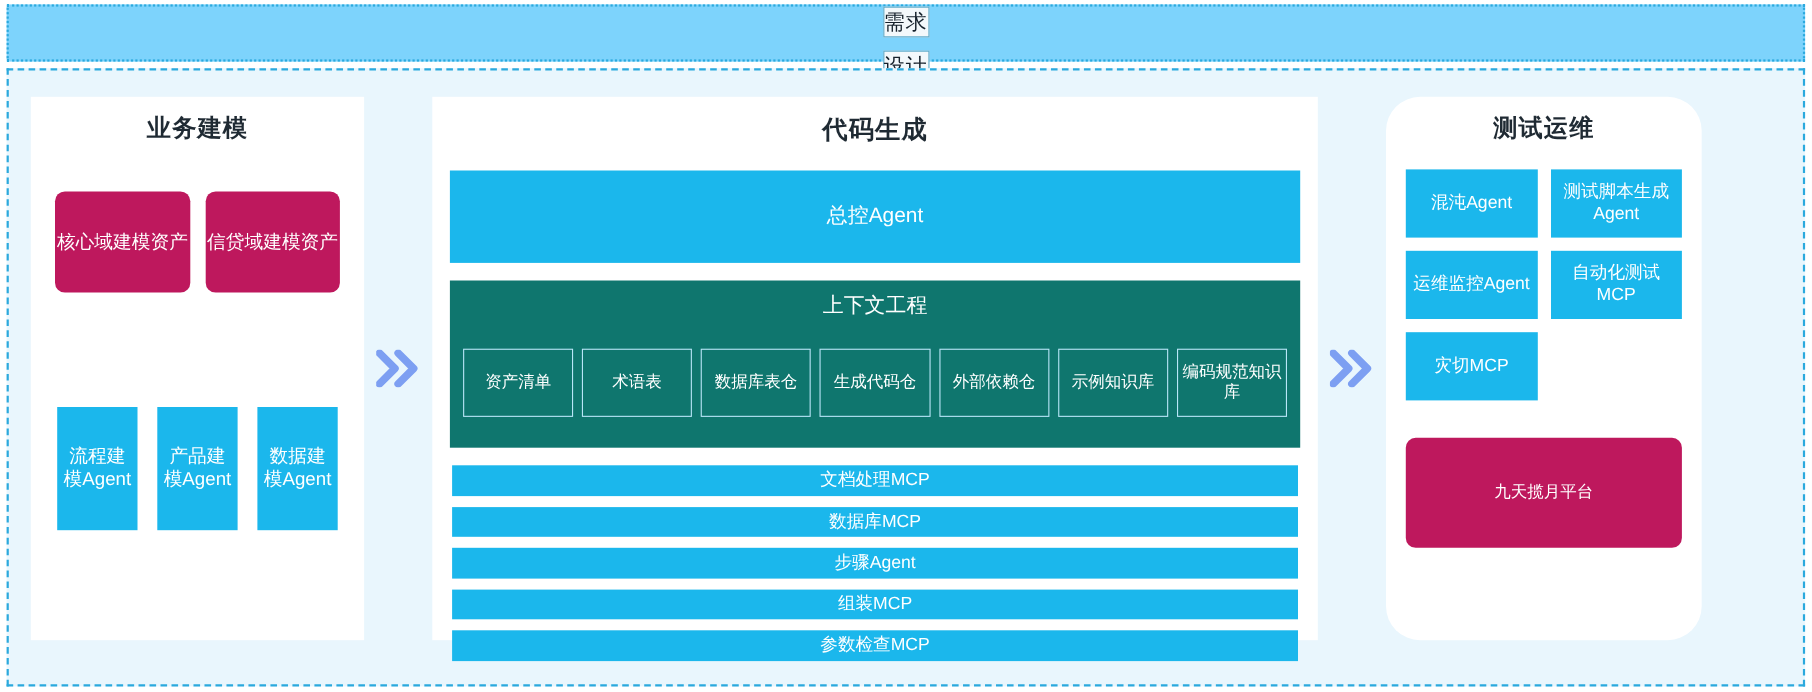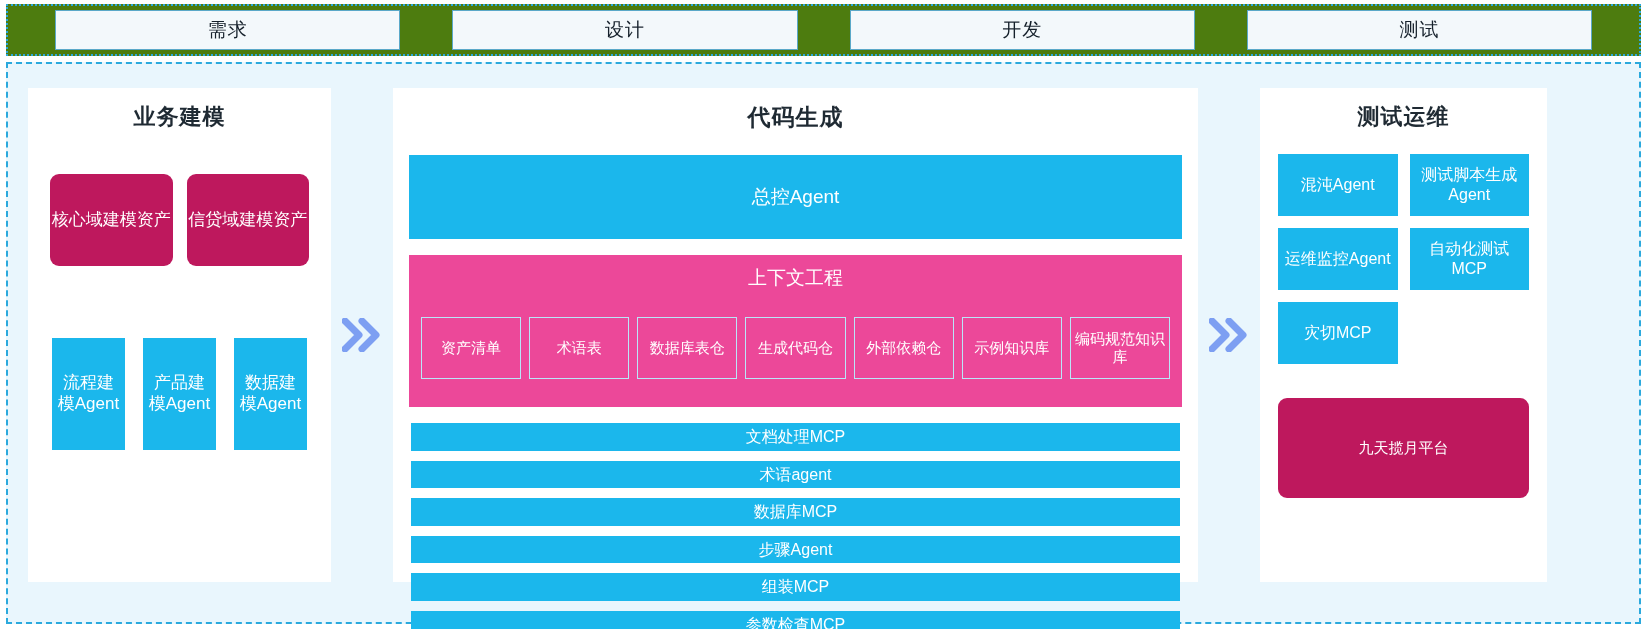--- a/index.html
+++ b/index.html
@@ -20,25 +20,26 @@
   }
 
   
   .phase-strip {
     position: absolute;
     left: 6px;
     top: 4px;
     width: 1635px;
     height: 52px;
     border: 2px dotted #2ba9dd;
-    background: #4d7c0f;
+    background: #7dd3fc;
     display: flex;
     align-items: center;
     padding: 0 22px;
-    gap: 2px;
+    gap: 12px;
+    flex-direction: column;
   }
   .phase-box {
     flex: 1 1 0;
     height: 40px;
     margin: 0 25px;
     background: #f3f8fb;
     border: 1px solid #5aa8c8;
     display: flex;
     align-items: center;
     justify-content: center;
@@ -63,21 +64,21 @@
 
   
   .panel {
     background: #ffffff;
     height: 494px;
     position: relative;
     padding: 14px 16px 16px 16px;
   }
   .panel-left   { width: 303px; }
   .panel-center { width: 805px; }
-  .panel-right  { width: 287px; }
+  .panel-right  { width: 287px; border-radius: 31px; }
 
   .panel-title {
     text-align: center;
     font-size: 22px;
     font-weight: bold;
     color: #1f2a33;
     letter-spacing: 1px;
     margin-bottom: 6px;
   }
   .panel-center .panel-title { font-size: 23px; }
@@ -135,31 +136,32 @@
   .agents-row {
     display: flex;
     gap: 18px;
     margin-top: 72px;
     padding: 0 8px;
   }
   .agent-card {
     flex: 1 1 0;
     height: 112px;
     font-size: 17px;
+    margin-top: 32px;
   }
 
   
   .master-bar {
     margin-top: 22px;
     height: 84px;
     font-size: 19px;
   }
   .ctx-block {
     margin-top: 16px;
-    background: #ec4899;
+    background: #0f766e;
     padding: 10px 8px 12px 8px;
   }
   .ctx-title {
     color: #ffffff;
     text-align: center;
     font-size: 19px;
     margin-bottom: 10px;
   }
   .ctx-items {
     display: flex;
@@ -299,23 +301,20 @@
             <span>编码规范知识库</span>
           </div>
         </div>
       </div>
 
       <div class="tools-row">
         <div class="node tool-card">
           <span>文档处理MCP</span>
         </div>
         <div class="node tool-card">
-          <span>术语agent</span>
-        </div>
-        <div class="node tool-card">
           <span>数据库MCP</span>
         </div>
         <div class="node tool-card">
           <span>步骤Agent</span>
         </div>
         <div class="node tool-card">
           <span>组装MCP</span>
         </div>
         <div class="node tool-card">
           <span>参数检查MCP</span>

